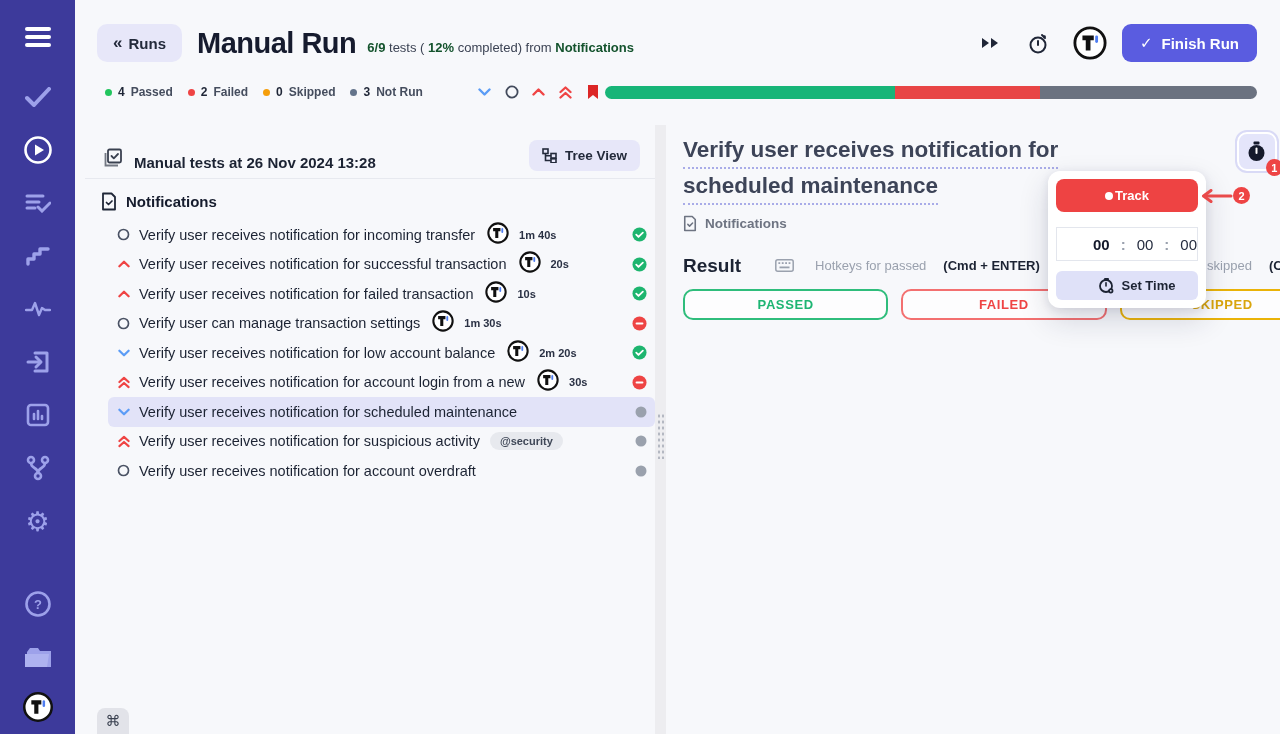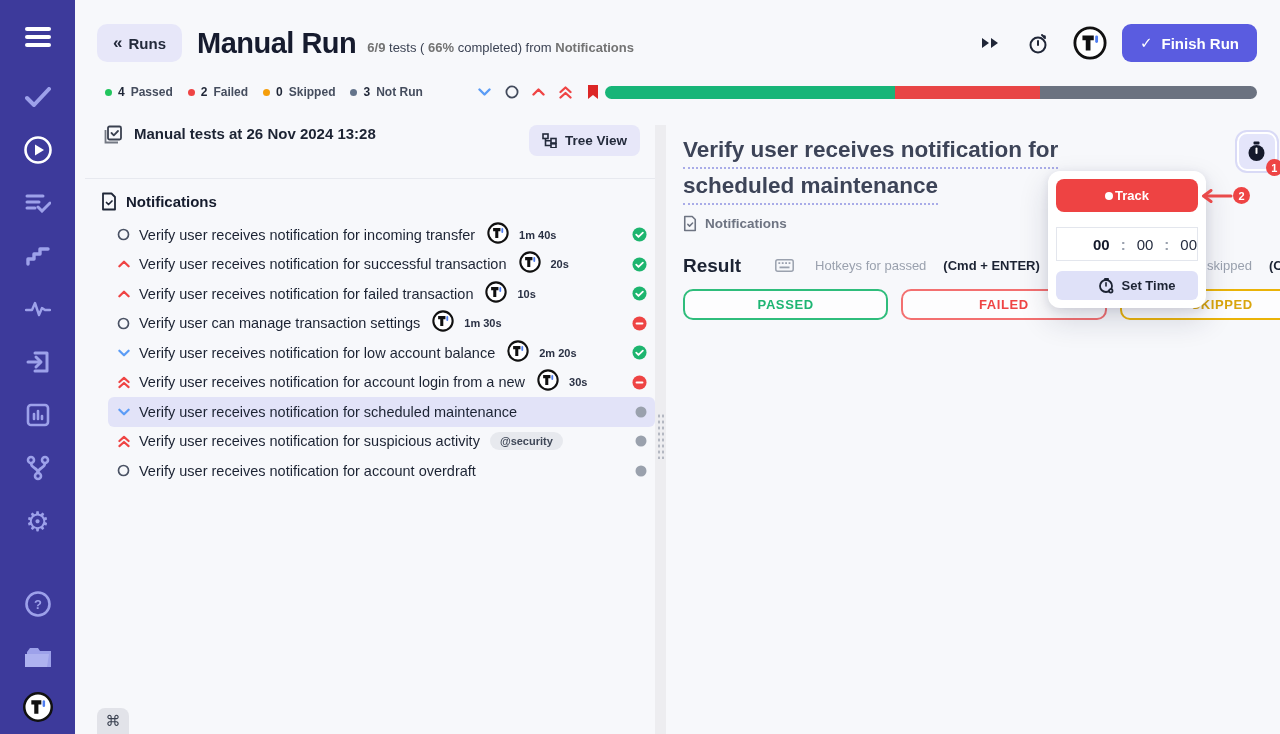--- a/index.html
+++ b/index.html
@@ -20,21 +20,21 @@
   
   .content { position:absolute; left:75px; top:0; right:0; bottom:0; }
 
   .header { display:flex; align-items:center; padding:24px 23px 0 22px; }
   .btn-runs { display:flex; align-items:center; gap:8px; background:#e7e7f9; border:none; border-radius:10px;
               padding:9px 16px; font-size:15px; font-weight:700; color:#232a3b; cursor:pointer;
               font-family:inherit; }
   .btn-runs .chev { font-size:17px; font-weight:700; letter-spacing:-2px; }
   .page-title { font-size:29px; font-weight:800; color:#161b2e; margin-left:15px; letter-spacing:-0.5px; }
   .subtitle { font-size:13px; color:#3c4354; margin-left:11px; margin-top:9px; }
-  .subtitle b { color:#737373; }
+  .subtitle b { color:#14532d; }
   .hdr-spacer { flex:1; }
   .hdr-icon { width:22px; height:22px; display:flex; align-items:center; justify-content:center; cursor:pointer; }
   .hdr-ff { margin-right:26px; }
   .hdr-timer { margin-right:24px; }
   .hdr-logo { width:34px; height:34px; margin-right:15px; cursor:pointer; }
   .btn-finish { display:flex; align-items:center; gap:9px; background:#5a5ce0; color:#fff; border:none;
                 border-radius:9px; padding:10px 18px; font-size:15px; font-weight:700; cursor:pointer;
                 font-family:inherit; }
 
   .statusbar { display:flex; align-items:center; padding:0 23px 0 30px; margin-top:22px; height:16px; }
@@ -44,21 +44,21 @@
   .count .num { font-weight:800; color:#1f2637; }
   .count .lbl { color:#454d5e; font-weight:600; }
   .filters { display:flex; align-items:center; gap:11px; margin-left:54px; }
   .filters .f { width:16px; height:16px; display:flex; align-items:center; justify-content:center; cursor:pointer; }
   .progress { margin-left:auto; width:652px; height:13px; border-radius:7px; overflow:hidden; display:flex; }
   .progress .seg { height:100%; }
 
   
   .panels { position:absolute; left:10px; top:125px; right:0; bottom:0; display:flex; }
   .left-panel { width:587px; display:flex; flex-direction:column; }
-  .panel-head { height:46px; display:flex; align-items:flex-start; padding:0 15px 0 19px; }
+  .panel-head { height:46px; display:flex; align-items:flex-end; padding:0 15px 0 19px; }
   .run-title { font-size:15px; font-weight:600; color:#1c2333; margin-left:11px; }
   .ph-spacer { flex:1; }
   .btn-tree { display:flex; align-items:center; gap:8px; background:#e7e7f9; border:none; border-radius:8px;
               padding:8px 13px; font-size:13.5px; font-weight:600; color:#232a3b; cursor:pointer; font-family:inherit; }
   .panel-hr { border-top:1px solid #e7e9ef; margin-top:7px; }
   .folder-row { display:flex; align-items:center; gap:9px; padding:13px 0 9px 16px; }
   .folder-name { font-size:15px; font-weight:700; color:#161c2d; }
   .tests { margin-left:23px; }
   .trow { display:flex; align-items:center; height:29.5px; width:547px; padding:0 8px; border-radius:6px; cursor:pointer; }
   .trow.selected { background:#e2e3f8; }
@@ -224,21 +224,21 @@
 
 <div class="content">
 
   <div class="header">
     <button class="btn-runs">
       <span class="chev">«</span>
       <span>Runs</span>
     </button>
     <div class="page-title">Manual Run</div>
     <div class="subtitle">
-      <b>6/9</b> <span>tests (</span> <b>66%</b> <span>completed) from</span> <b>Notifications</b>
+      <b>6/9</b> <span>tests (</span> <b>12%</b> <span>completed) from</span> <b>Notifications</b>
     </div>
     <div class="hdr-spacer"></div>
     <div class="hdr-icon hdr-ff">
       <svg width="20" height="14" viewBox="0 0 20 14">
           <path d="M2 2 L9 7 L2 12 Z" fill="#1f2637"></path>
           <path d="M11 2 L18 7 L11 12 Z" fill="#1f2637"></path>
         </svg>
     </div>
     <div class="hdr-icon hdr-timer">
       <svg width="20" height="21" viewBox="0 0 20 21">

